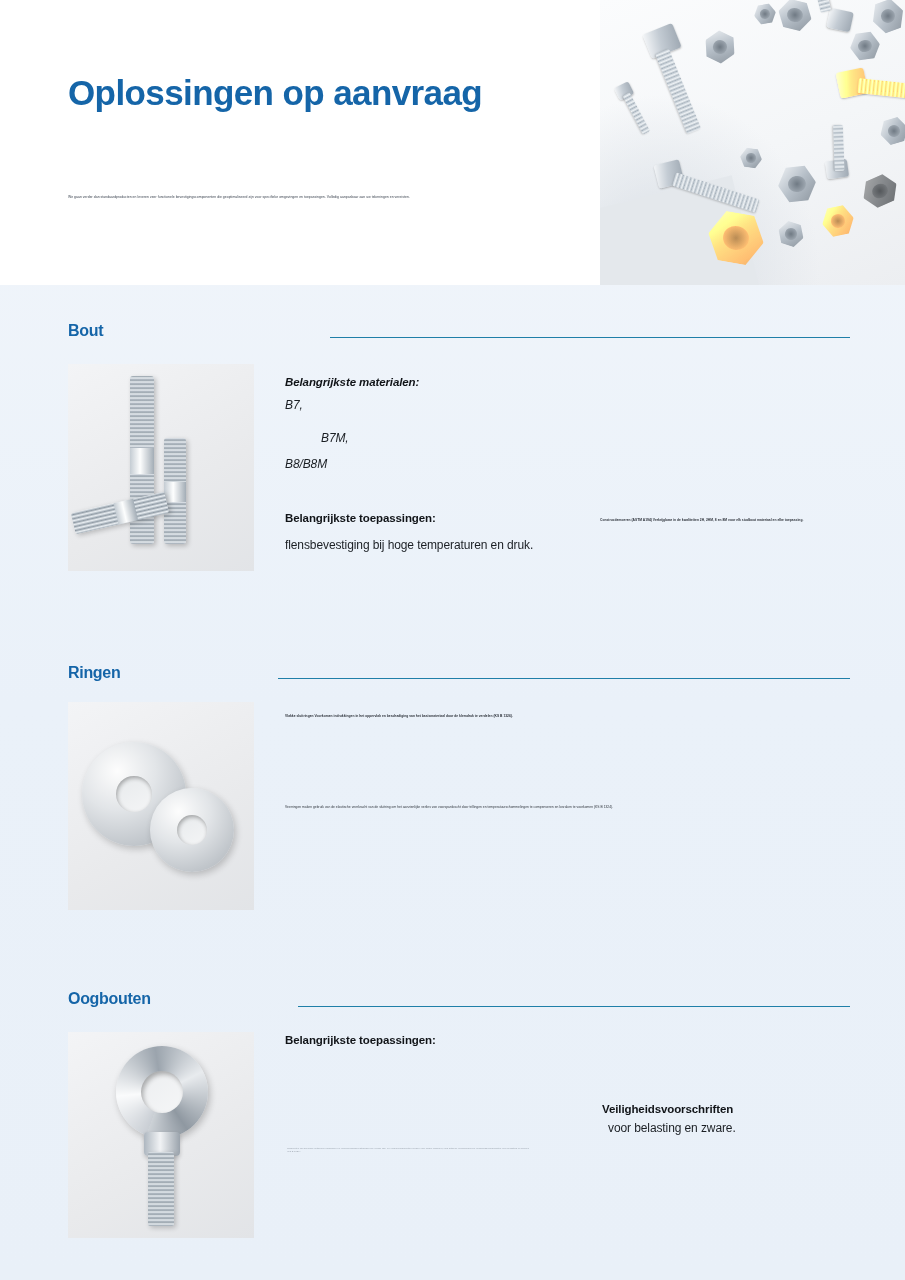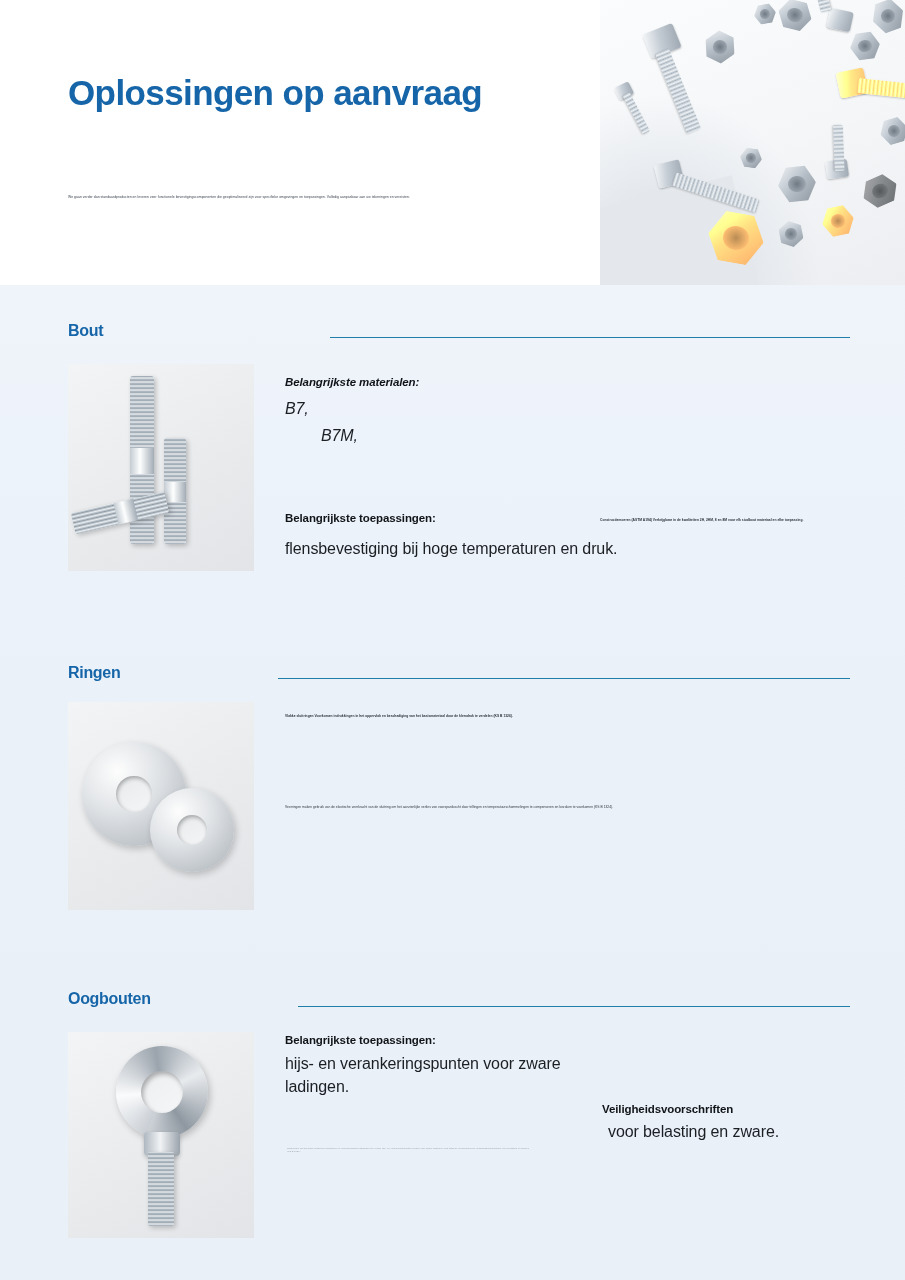--- a/index.html
+++ b/index.html
@@ -139,21 +139,21 @@
 
   .copy { position:absolute; }
   .copy .lbl {
     font-size:11.5px;
     font-weight:bold;
     color:#111418;
     letter-spacing:-0.1px;
     margin-bottom:4px;
   }
   .copy .val {
-    font-size:16px;
+    font-size:12px;
     color:#1b1f24;
     letter-spacing:-0.1px;
     line-height:1.45;
   }
 
   .micro {
     position:absolute;
     font-size:3.3px;
     font-weight:bold;
     color:#2b3038;
@@ -294,21 +294,22 @@
         <div class="plain" style="top:44px; height:20px;"></div>
       </div>
       <div class="stud" data-name="stud-bolt-lying" style="left:4px; top:138px; width:96px; height:22px; transform:rotate(-13deg);">
         <div class="plain" style="top:0; bottom:0; left:44px; width:20px;"></div>
       </div>
     </div>
 
     <div class="copy" data-name="bout-materials-block" style="left:285px; top:376px; width:320px;font-style:italic;">
       <div class="lbl" data-name="bout-materials-label">Belangrijkste materialen:</div>
       <div class="val" data-name="bout-material-1" style="margin-top:9px;">B7,</div>
-      <div class="val" data-name="bout-material-2" style="margin-top:4px;padding-left:36px;">B7M,</div>
+      <div class="val" data-name="bout-material-2" style="margin-top:16px;padding-left:36px;">B7M,</div>
+      <div class="val" data-name="bout-material-3" style="margin-top:8px;">B8/B8M</div>
     </div>
 
     <div class="copy" data-name="bout-applications-block" style="left:285px; top:512px; width:340px;">
       <div class="lbl" data-name="bout-applications-label">Belangrijkste toepassingen:</div>
       <div class="val" data-name="bout-applications-value" style="margin-top:13px;">flensbevestiging bij hoge temperaturen en druk.</div>
     </div>
 
     <div class="micro" data-name="bout-micro-note" style="left:600px; top:518px; width:218px;">Constructiemoeren (ASTM A194) Verkrijgbaar in de kwaliteiten 2H, 2HM, 8 en 8M voor elk studbout materiaal en elke toepassing.</div>
   </div>
 
@@ -337,21 +338,20 @@
     <div class="rule" data-name="section-rule-oogbouten" style="left:298px; top:1006px; width:552px;"></div>
 
     <div class="thumb" data-name="section-image-oogbouten" style="top:1032px; height:206px;">
       <div class="eye-ring" data-name="eyebolt-ring" style="left:48px; top:14px; width:92px; height:92px;"></div>
       <div class="eye-collar" data-name="eyebolt-collar" style="left:76px; top:100px; width:36px; height:24px;"></div>
       <div class="eye-shank" data-name="eyebolt-shank" style="left:80px; top:120px; width:26px; height:74px;"></div>
     </div>
 
     <div class="copy" data-name="oogbouten-applications-block" style="left:285px; top:1034px; width:340px;">
       <div class="lbl" data-name="oogbouten-applications-label">Belangrijkste toepassingen:</div>
-      <div class="val" data-name="oogbouten-applications-value" style="margin-top:6px;">hijs- en verankeringspunten voor zware ladingen.</div>
     </div>
 
     <div class="copy" data-name="oogbouten-safety-block" style="left:602px; top:1103px; width:250px;">
       <div class="lbl" data-name="oogbouten-safety-label">Veiligheidsvoorschriften</div>
       <div class="val" data-name="oogbouten-safety-value" style="margin-top:5px; margin-left:6px;">voor belasting en zware.</div>
     </div>
 
     <div class="micro faint" data-name="oogbouten-micro-note" style="left:287px; top:1147px; width:245px; font-size:2.4px;">Oogbouten zijn specifiek ontworpen hijsringen en verankeringsbevestigingen die veilige hijs- en verankeringspunten bieden voor zware ladingen; volg altijd de voorgeschreven veiligheidsvoorschriften voor belasting en hoeken (KS B 1024).</div>
   </div>
 

